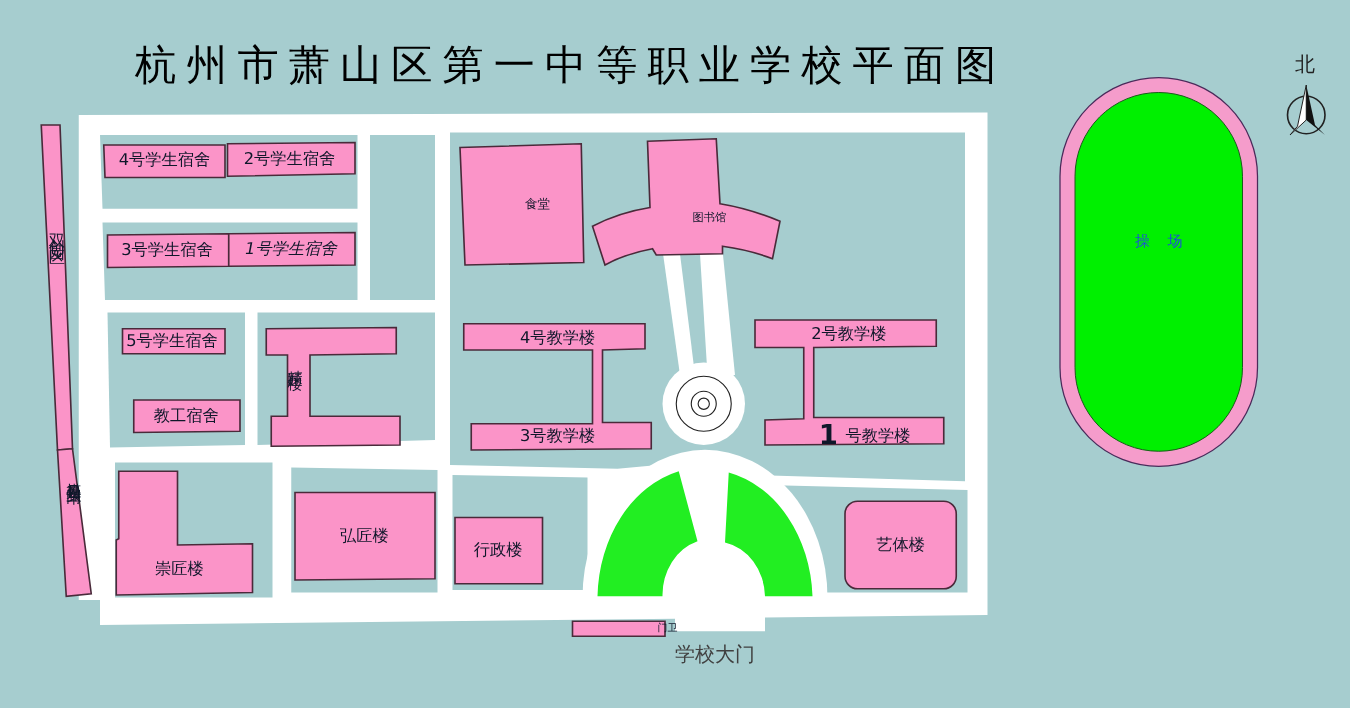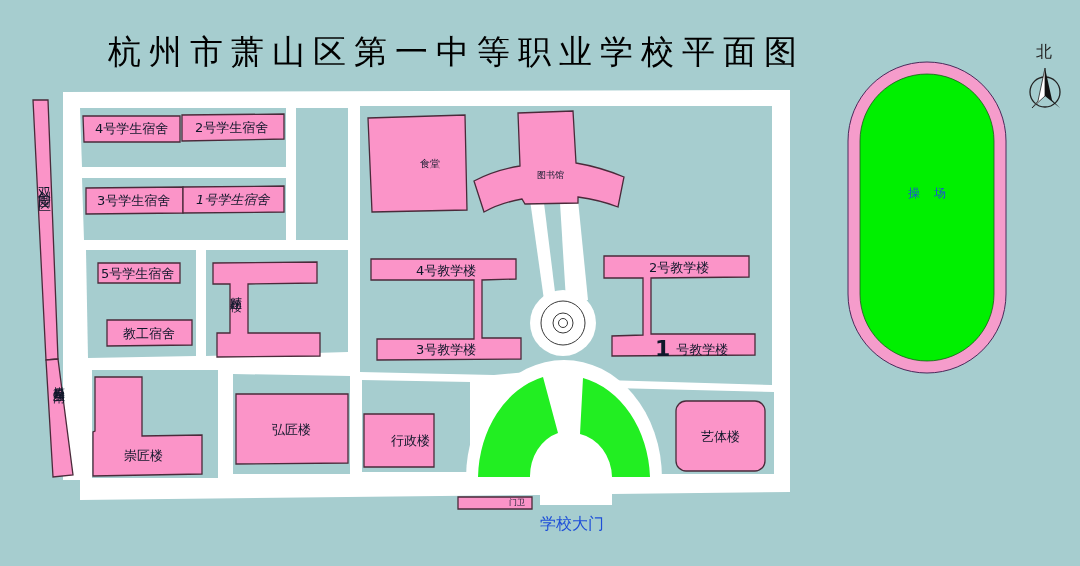--- a/index.html
+++ b/index.html
@@ -12,22 +12,22 @@
     #map { position: absolute; left: 0; top: 0; width: 1080px; height: 566px; }
     .title {
       position: absolute; left: 108px; top: 30px;
       font-family: "DejaVu Serif", "Liberation Serif", serif;
       font-size: 33px; letter-spacing: 8px; color: #000000;
       white-space: nowrap;
     }
     .lbl { position: absolute; color: #0f172a; font-size: 13px; white-space: nowrap; line-height: 1; }
     .lbl.vert { writing-mode: vertical-rl; text-orientation: upright; letter-spacing: 4px; font-size: 13px; }
     .lbl.small { font-size: 10px; }
-    .lbl.tiny { font-size: 9px; }
-    .lbl.big { font-size: 16px; color: #1d4ed8; }
+    .lbl.tiny { font-size: 9px; margin-left: 17px; }
+    .lbl.big { font-size: 16px; color: #404040; }
     .lbl.field { color: #1d4ed8; font-size: 12px; letter-spacing: 14px; }
     .lbl.north { font-size: 16px; color: #222; }
     .lbl .big1 { font-size: 22px; font-weight: bold; margin-right: 6px; vertical-align: -2px; }
   </style>
 </head>
 <body>
 
 <svg id="map" viewBox="0 0 1080 566" xmlns="http://www.w3.org/2000/svg">
 
   <polygon points="63,92 790,90 790,492 612,494 612,505 540,505 540,495 80,500 80,480 63,480" fill="#ffffff"></polygon>
@@ -120,21 +120,21 @@
 
 <div class="lbl" style="left:416px; top:264px;">4号教学楼</div>
 <div class="lbl" style="left:416px; top:343px;">3号教学楼</div>
 <div class="lbl" style="left:649px; top:261px;">2号教学楼</div>
 <div class="lbl" style="left:655px; top:338px;">
   <span class="big1">1</span><span>号教学楼</span>
 </div>
 
 <div class="lbl" style="left:124px; top:449px;">崇匠楼</div>
 <div class="lbl" style="left:272px; top:423px;">弘匠楼</div>
-<div class="lbl" style="left:379px; top:434px;margin-left:12px;">行政楼</div>
+<div class="lbl" style="left:379px; top:434px;">行政楼</div>
 <div class="lbl" style="left:701px; top:430px;">艺体楼</div>
 <div class="lbl tiny" style="left:509px; top:499px; font-size:8px;">门卫</div>
 
 <div class="lbl vert" style="left:38px; top:177px;">双创园区</div>
 <div class="lbl vert" style="left:53px; top:377px; font-size:12px; letter-spacing:1px;">模具实习车间</div>
 
 <div class="lbl field" style="left:908px; top:187px;">操场</div>
 
 <div class="lbl big" style="left:540px; top:516px;">学校大门</div>
 

